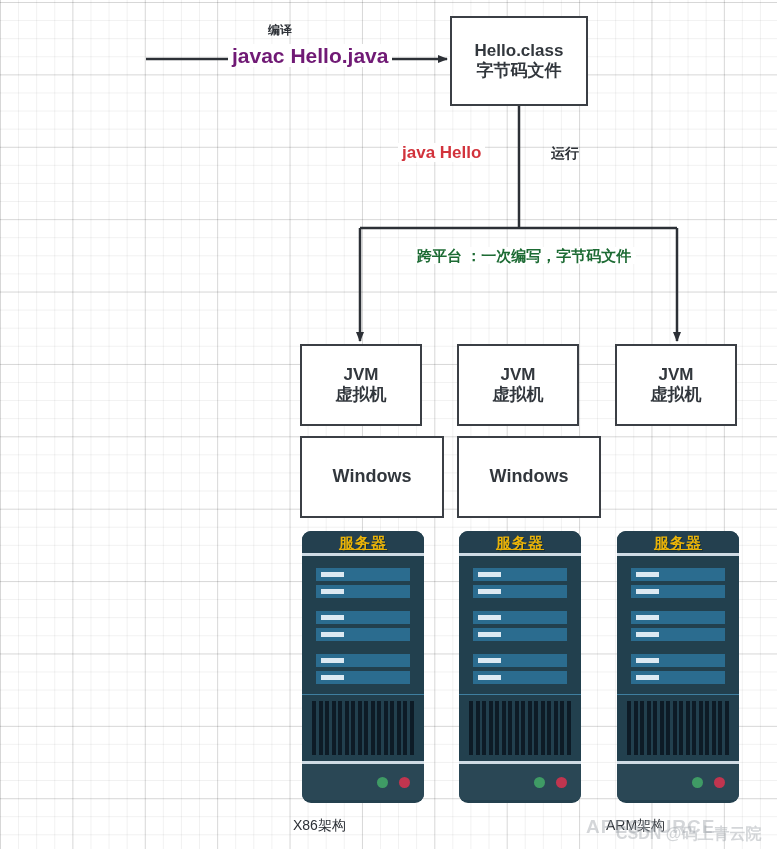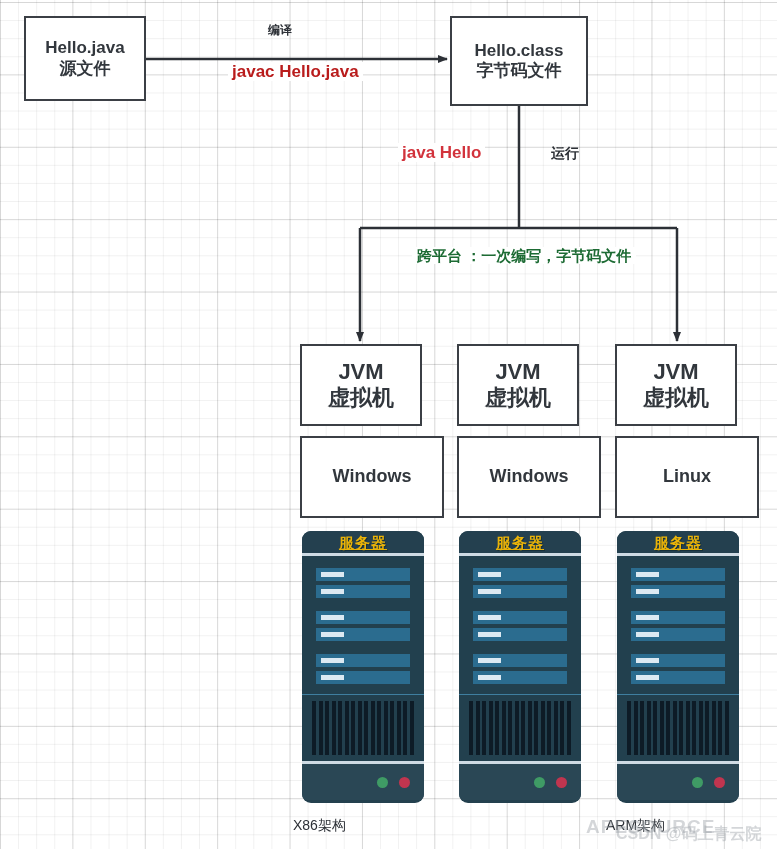--- a/index.html
+++ b/index.html
@@ -34,40 +34,40 @@
     line-height:1.18;
     text-align:center;
     font-weight:bold;
   }
   .box .l1{display:block;}
   .box .l2{display:block;}
 
   #box-source{left:24px;top:16px;width:122px;height:85px;font-size:17px;}
   #box-class{left:450px;top:16px;width:138px;height:90px;font-size:17px;}
 
-  .jvm-box{width:122px;height:82px;font-size:22px;}
+  .jvm-box{width:122px;height:82px;font-size:17px;}
   .os-box{width:144px;height:82px;font-size:18px;}
 
   #jvm-1{left:300px;top:344px;}
   #jvm-2{left:457px;top:344px;}
   #jvm-3{left:615px;top:344px;}
   #os-1{left:300px;top:436px;}
   #os-2{left:457px;top:436px;}
   #os-3{left:615px;top:436px;}
 
   svg.lines{position:absolute;left:0;top:0;width:777px;height:849px;pointer-events:none;}
 
   .lbl{
     position:absolute;
     font-weight:bold;
     white-space:nowrap;
     line-height:1;
   }
   #lbl-compile{left:268px;top:24px;font-size:12px;color:#2c3036;}
-  #lbl-javac{left:228px;top:62px;font-size:17px;color:#b91c1c;background:#ffffff;padding:1px 4px;}
+  #lbl-javac{left:228px;top:44px;font-size:21px;color:#701a75;background:#ffffff;padding:1px 4px;}
   #lbl-javacmd{left:398px;top:143px;font-size:17px;color:#d2333c;background:#ffffff;padding:1px 4px;text-align:center;}
   #lbl-run{left:551px;top:146px;font-size:14px;color:#2c3036;}
   #lbl-cross{left:412px;top:247px;font-size:15px;color:#1d6b34;background:#ffffff;padding:1px 5px;}
 
   
   .server{
     position:absolute;
     width:122px;height:272px;
     background:#23404e;
     border-radius:9px;
@@ -182,24 +182,20 @@
 
     <line x1="519" y1="101" x2="519" y2="228" stroke="#2c3036" stroke-width="2.5"></line>
 
     <line x1="360" y1="228" x2="677" y2="228" stroke="#2c3036" stroke-width="2.5"></line>
 
     <line x1="360" y1="228" x2="360" y2="341" stroke="#2c3036" stroke-width="2.5" marker-end="url(#arrow)"></line>
 
     <line x1="677" y1="228" x2="677" y2="341" stroke="#2c3036" stroke-width="2.5" marker-end="url(#arrow)"></line>
   </svg>
 
-  <div class="box" id="box-source">
-    <span class="l1">Hello.java</span>
-    <span class="l2">源文件</span>
-  </div>
 
   <div class="box" id="box-class">
     <span class="l1">Hello.class</span>
     <span class="l2">字节码文件</span>
   </div>
 
   <div class="lbl" id="lbl-compile">编译</div>
   <div class="lbl" id="lbl-javac">javac Hello.java</div>
   <div class="lbl" id="lbl-javacmd">java Hello</div>
   <div class="lbl" id="lbl-run">运行</div>
@@ -217,23 +213,20 @@
     <span class="l1">JVM</span>
     <span class="l2">虚拟机</span>
   </div>
 
   <div class="box os-box" id="os-1">
     <span class="l1">Windows</span>
   </div>
   <div class="box os-box" id="os-2">
     <span class="l1">Windows</span>
   </div>
-  <div class="box os-box" id="os-3">
-    <span class="l1">Linux</span>
-  </div>
 
   <div class="server" id="srv-1">
     <div class="srv-head">
       <div class="srv-title">服务器</div>
     </div>
     <div class="srv-bays">
       <div class="bay"></div>
       <div class="bay gap"></div>
       <div class="bay"></div>
       <div class="bay gap"></div>

